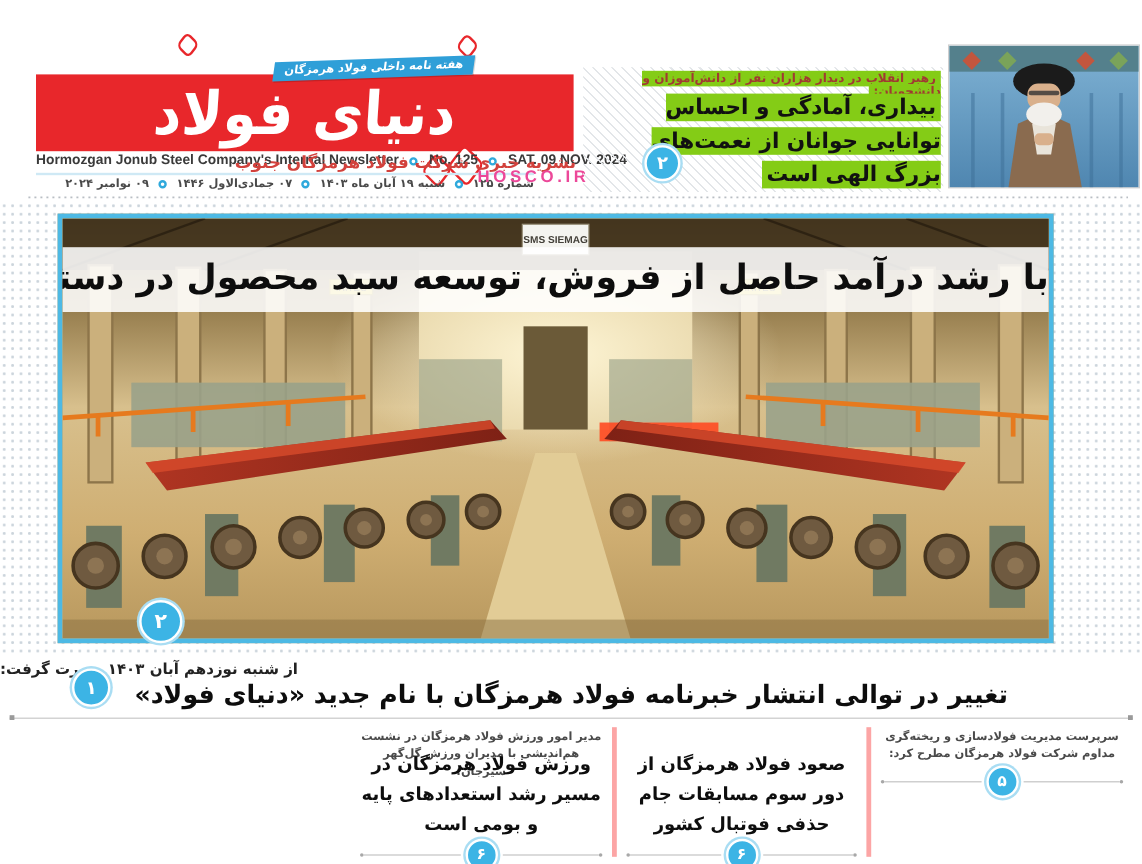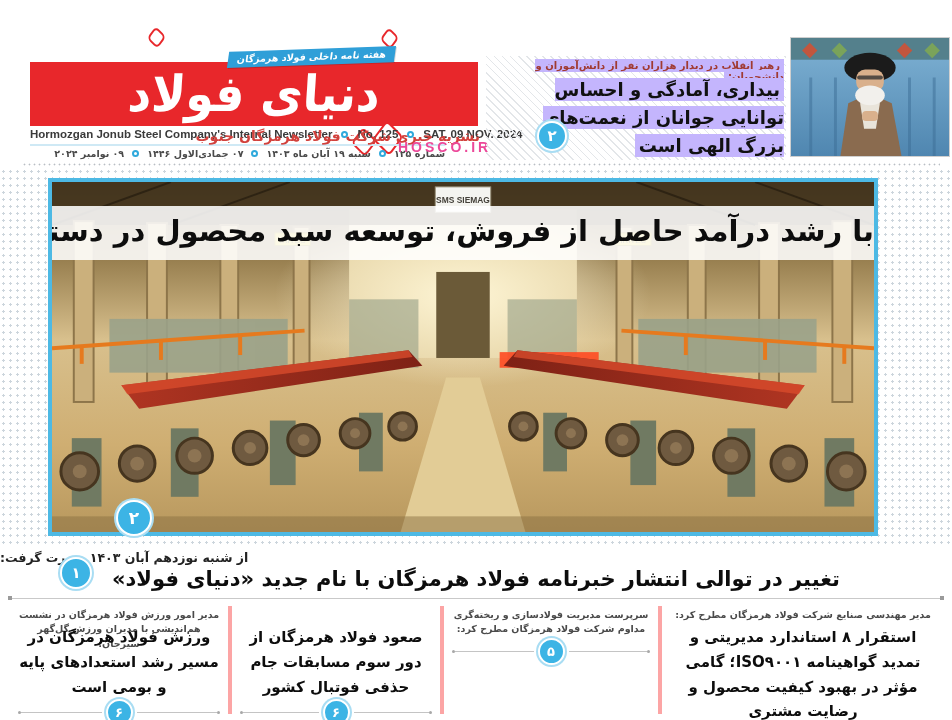--- a/index.html
+++ b/index.html
@@ -38,21 +38,21 @@
                direction:rtl; font-size:14px; font-weight:bold; color:#d2413c; white-space:nowrap; }
   .website { position:absolute; left:398px; top:139px; width:84px; text-align:right;
              font-family:"Liberation Sans", sans-serif; font-size:14px; letter-spacing:3px;
              color:#ec4899; font-weight:bold; }
 
   
   .leader-hatch { position:absolute; left:486px; top:56px; width:300px; height:104px;
       background:repeating-linear-gradient(45deg, transparent 0 4.5px, #e3e6e9 4.5px 5.7px); }
   .leader-kicker { position:absolute; left:500px; top:60px; width:284px; direction:rtl;
                    text-align:right; font-size:10px; font-weight:bold; color:#a03a32; }
-  .leader-kicker span, .leader-headline span { background:#c4b5fd; padding:1px 4px; }
+  .leader-kicker span, .leader-headline span { background:#84cc16; padding:1px 4px; }
   .leader-headline { position:absolute; left:500px; top:76px; width:284px; direction:rtl;
                      text-align:right; font-size:18px; line-height:1.55; font-weight:bold; color:#111; }
   .leader-photo { position:absolute; left:790px; top:37px; width:160px; height:120px;
                   border:1px solid #cfcfcf; overflow:hidden; }
 
   
   .badge { border-radius:50%; background:#3cb4e5; color:#fff; font-weight:bold;
            display:flex; align-items:center; justify-content:center;
            border:2px solid #fff; box-shadow:0 0 0 2px #a9ddf3; }
   .badge-leader { position:absolute; left:537px; top:121px; width:30px; height:30px; font-size:15px; }
@@ -333,25 +333,20 @@
     <div class="sec-kicker">از شنبه نوزدهم آبان ۱۴۰۳ صورت گرفت:</div>
     <div class="sec-headline">تغییر در توالی انتشار خبرنامه فولاد هرمزگان با نام جدید «دنیای فولاد»</div>
     <div class="badge badge-sec">
       <span>۱</span>
     </div>
     <div class="sec-rule"></div>
   </section>
 
   <section class="bottom-row">
 
-    <div class="bcol bc0">
-      <div class="bkicker">مدیر مهندسی صنایع شرکت فولاد هرمزگان مطرح کرد:</div>
-      <div class="bheadline">استقرار ۸ استاندارد مدیریتی و تمدید گواهینامه ISO۹۰۰۱؛ گامی مؤثر در بهبود کیفیت محصول و رضایت مشتری</div>
-
-    </div>
 
     <div class="bcol bc1">
       <div class="bkicker">سرپرست مدیریت فولادسازی و ریخته‌گری مداوم شرکت فولاد هرمزگان مطرح کرد:</div>
       <div class="pageline">
         <span class="pl-dot"></span>
           <span class="pl-line"></span>
         <div class="badge badge-bottom">
             <span>۵</span>
           </div>
         <span class="pl-line"></span>

